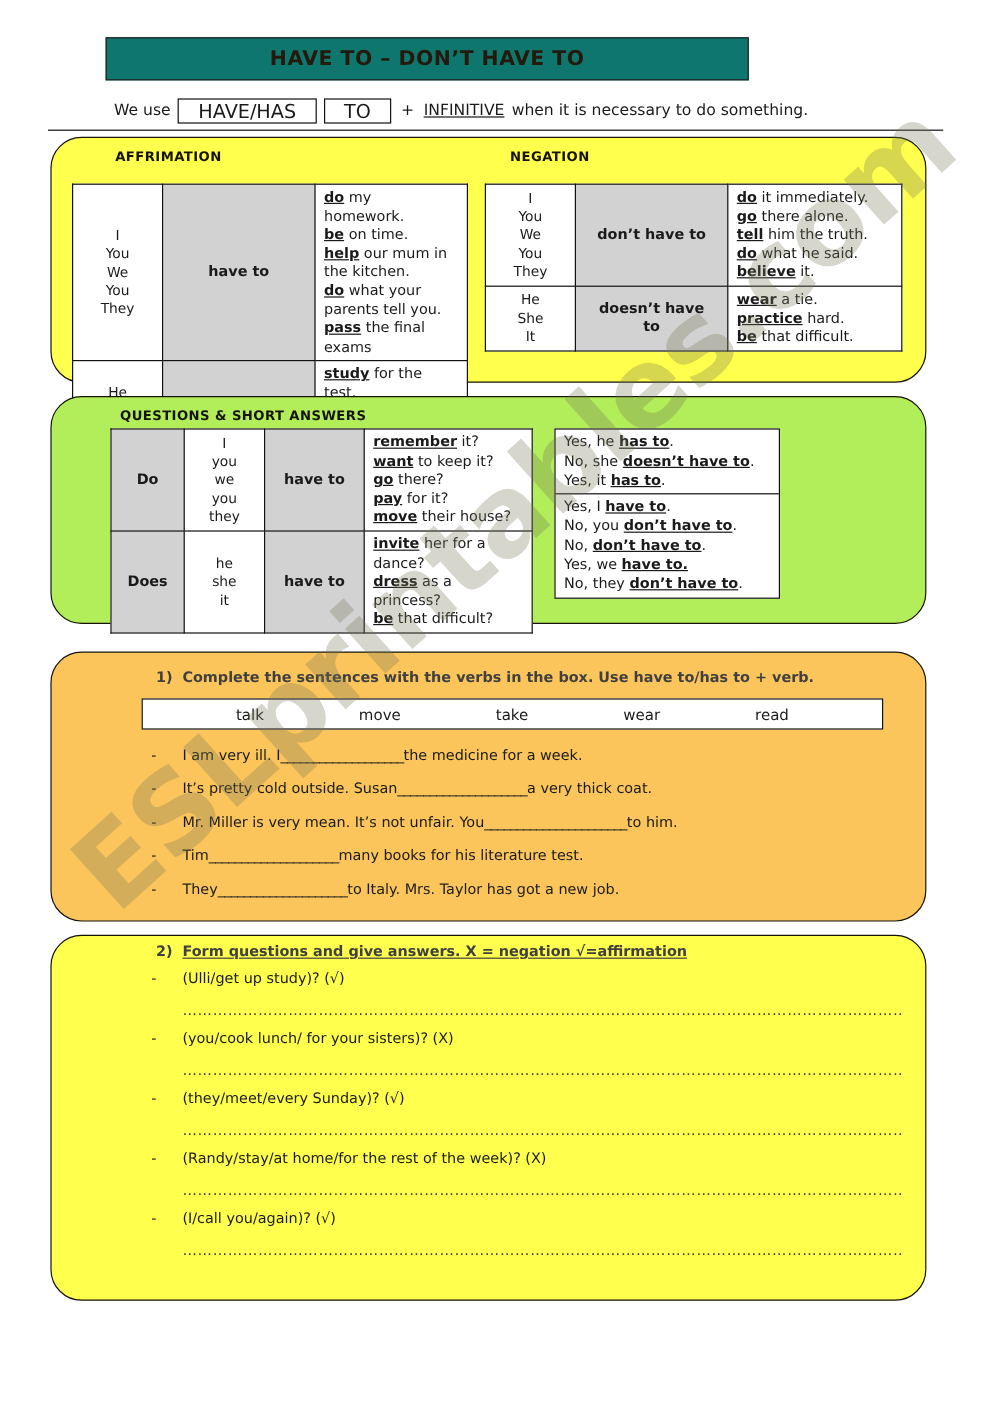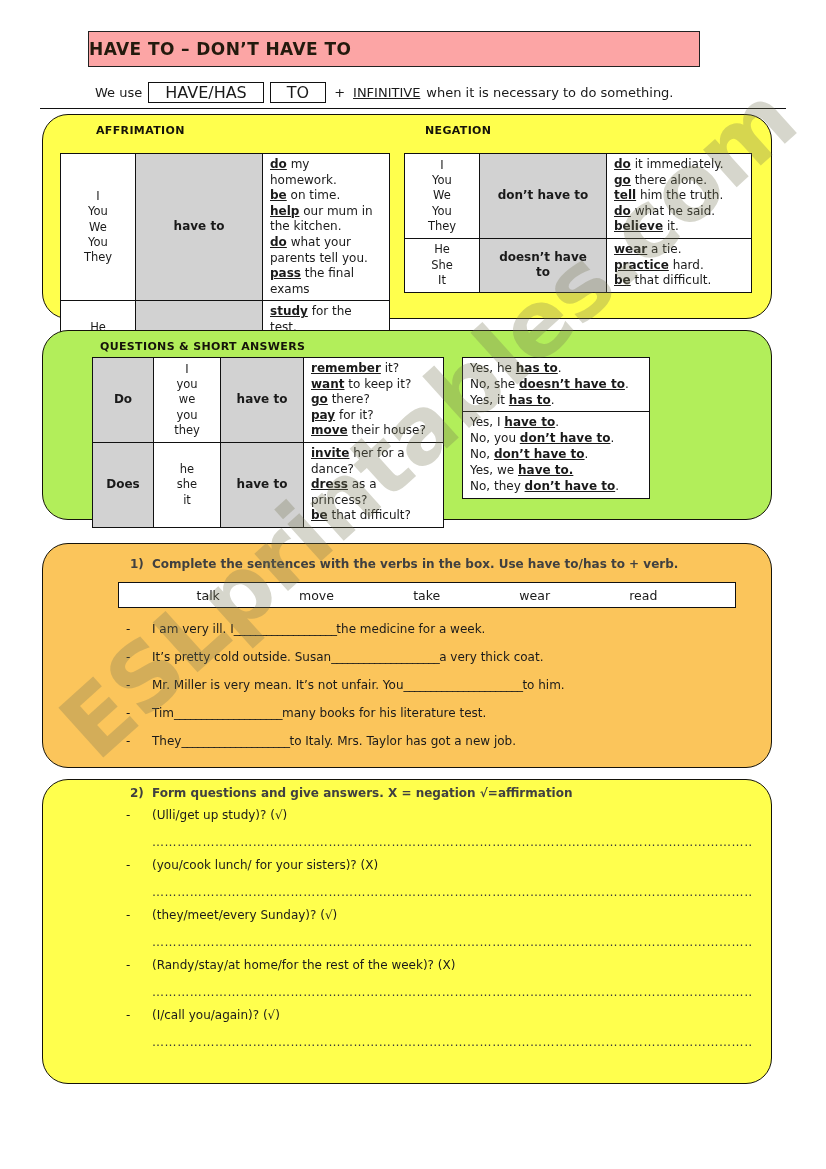--- a/index.html
+++ b/index.html
@@ -43,26 +43,27 @@
     position: absolute;
     left: 0; top: 0;
     width: 826px; height: 1169px;
     z-index: 10;
   }
 
   
   .title-bar {
     position: absolute;
     left: 88px; top: 31px;
-    width: 612px; height: 36px;
-    background: #fca5a5;
+    width: 536px; height: 36px;
+    background: #0f766e;
     border: 1.5px solid #222;
     box-sizing: border-box;
     display: flex;
     align-items: center;
+    justify-content: center;
   }
   .title-bar .t {
     font-size: 17px;
     font-weight: bold;
     letter-spacing: 0.4px;
     color: #231a0d;
   }
 
   .intro {
     position: absolute;
@@ -406,21 +407,21 @@
     <div class="sent-row">
       <span class="dash">-</span>
       <span>They </span>
         <span class="blank-line">____________________</span>
         <span> to Italy. Mrs. Taylor has got a new job.</span>
     </div>
   </div>
 
   <div class="panel yellow2" id="panel-ex2"></div>
 
-  <div class="ex-heading" style="left:130px; top:786px;">
+  <div class="ex-heading" style="left:130px; top:786px;text-decoration:underline;">
     <span class="num">2)</span><span>Form questions and give answers. X = negation  √=affirmation</span>
   </div>
 
   <div class="q-list">
     <div class="q-item">
       <div class="q-prompt">
         <span class="dash">-</span>
         <span>(Ulli/get up study)? (√)</span>
       </div>
       <div class="dotted-line">……………………………………………………………………………………………………………………………………………………………</div>

